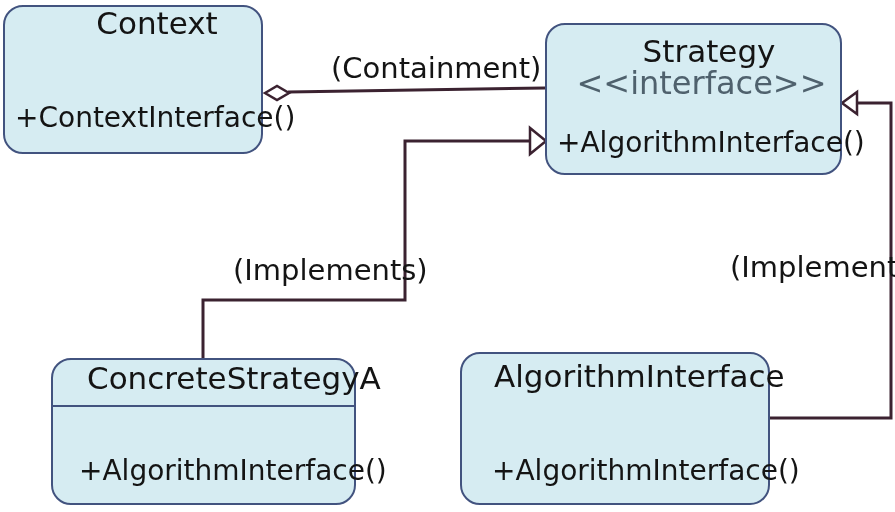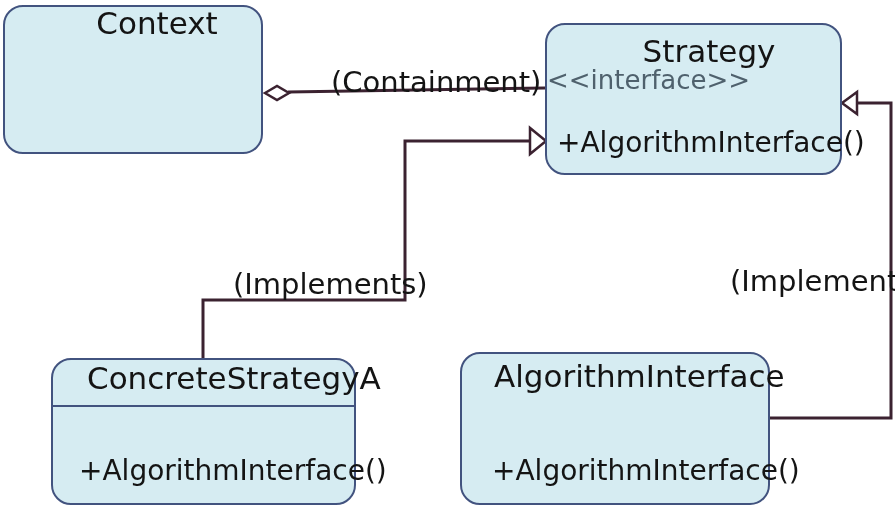--- a/index.html
+++ b/index.html
@@ -28,27 +28,27 @@
   .class-title{
     position:absolute;top:0;left:0;right:0;
     text-align:center;font-size:31px;line-height:1;
     white-space:nowrap;color:var(--text);
   }
   .class-method{
     position:absolute;font-size:28px;line-height:1;
     white-space:nowrap;color:var(--text);
   }
   .stereotype{
-    position:absolute;left:0;right:0;
-    font-size:26px;line-height:1;color:var(--stereotype);white-space:nowrap;
+    position:absolute;left:16px;right:0;text-align:center;
+    font-size:32px;line-height:1;color:var(--stereotype);white-space:nowrap;
   }
   .divider{position:absolute;left:0;right:0;border-top:2px solid var(--box-border);}
   .edge-label{
     position:absolute;z-index:3;font-size:29px;line-height:1;
-    white-space:nowrap;color:var(--text);margin-top:14px;
+    white-space:nowrap;color:var(--text);
   }
   
   .box-context{left:3px;top:5px;width:260px;height:149px;}
   .box-context .class-title{left:48px;top:1px;}
   .box-context .class-method{left:10px;top:97px;}
   
   .box-strategy{left:545px;top:23px;width:297px;height:152px;}
   .box-strategy .class-title{top:11px;margin-left:31px;}
   .box-strategy .stereotype{top:42px;}
   .box-strategy .class-method{left:10px;top:104px;}
@@ -81,20 +81,21 @@
       <polygon class="head" points="530,128 530,154 546,141"></polygon>
     </g>
     <g>
       <polyline class="edge" points="770,418 891,418 891,103 857,103"></polyline>
       <polygon class="head" points="857,92 857,114 842,103"></polygon>
     </g>
   </svg>
 
   <div class="uml-class box-context">
     <div class="class-title">Context</div>
+    <div class="class-method">+ContextInterface()</div>
   </div>
 
   <div class="uml-class box-strategy">
     <div class="class-title">Strategy</div>
     <div class="stereotype">&lt;&lt;interface&gt;&gt;</div>
     <div class="class-method">+AlgorithmInterface()</div>
   </div>
 
   <div class="uml-class box-concrete-a">
     <div class="class-title">ConcreteStrategyA</div>

